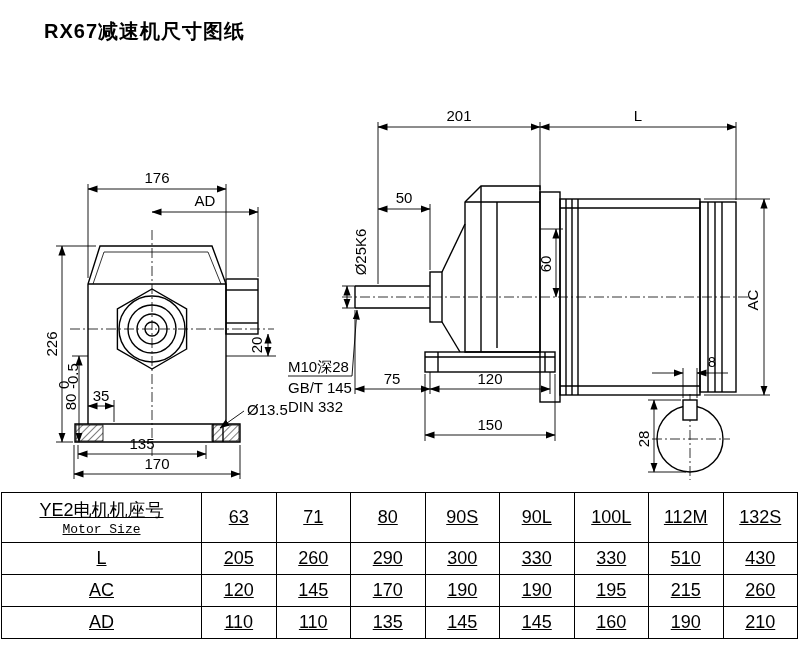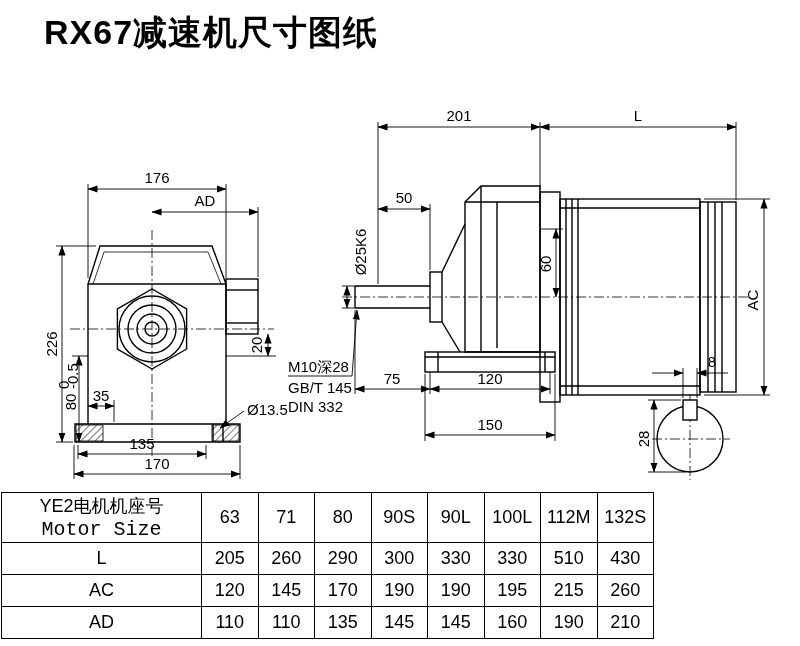--- a/index.html
+++ b/index.html
@@ -1,29 +1,29 @@
 <!DOCTYPE html>
 <html><head>
 <meta charset="utf-8">
 <style>
   * { margin:0; padding:0; box-sizing:border-box; }
   html,body { width:800px; height:646px; background:#fff; color:#000;
     font-family:"Liberation Sans", sans-serif; overflow:hidden; }
   .header { height:104px; padding-top:10px; }
-  .title { font-size:34px; font-weight:bold; margin:0 0 10px 44px; letter-spacing:1px; }
+  .title { font-size:20px; font-weight:bold; margin:8px 0 10px 44px; letter-spacing:1px; }
   .logo { display:inline-block; margin-left:27px; border:2px solid #2c2c7c;
     padding:0 12px 2px 12px; font-family:"Liberation Serif", serif;
     font-size:25px; font-weight:bold; color:#2323bd; background:#fdfdfd;
     box-shadow:1.5px 1.5px 0 #444; }
   svg { display:block; }
   svg text { font-family:"Liberation Sans", sans-serif; font-size:15px; fill:#000; }
-  .spec-table { width:653px; margin:2px 1px 0 1px; border-collapse:collapse; table-layout:fixed; }
+  .spec-table { width:797px; margin:2px 1px 0 1px; border-collapse:collapse; table-layout:fixed;text-decoration:underline; }
   .spec-table td { border:1px solid #000; text-align:center; font-size:18px; height:32px; vertical-align:middle; }
   .spec-table tr.hdr td { height:50px; }
-  .mono { font-family:"Liberation Mono", monospace; font-size:20px; }
+  .mono { font-family:"Liberation Mono", monospace; font-size:13px; }
   .col0 { width:200px; }
 </style>
 </head>
 <body>
 
 <div class="header">
   <div class="title">RX67减速机尺寸图纸</div>
 </div>
 
 <svg width="800" height="386" viewBox="0 0 800 386">

